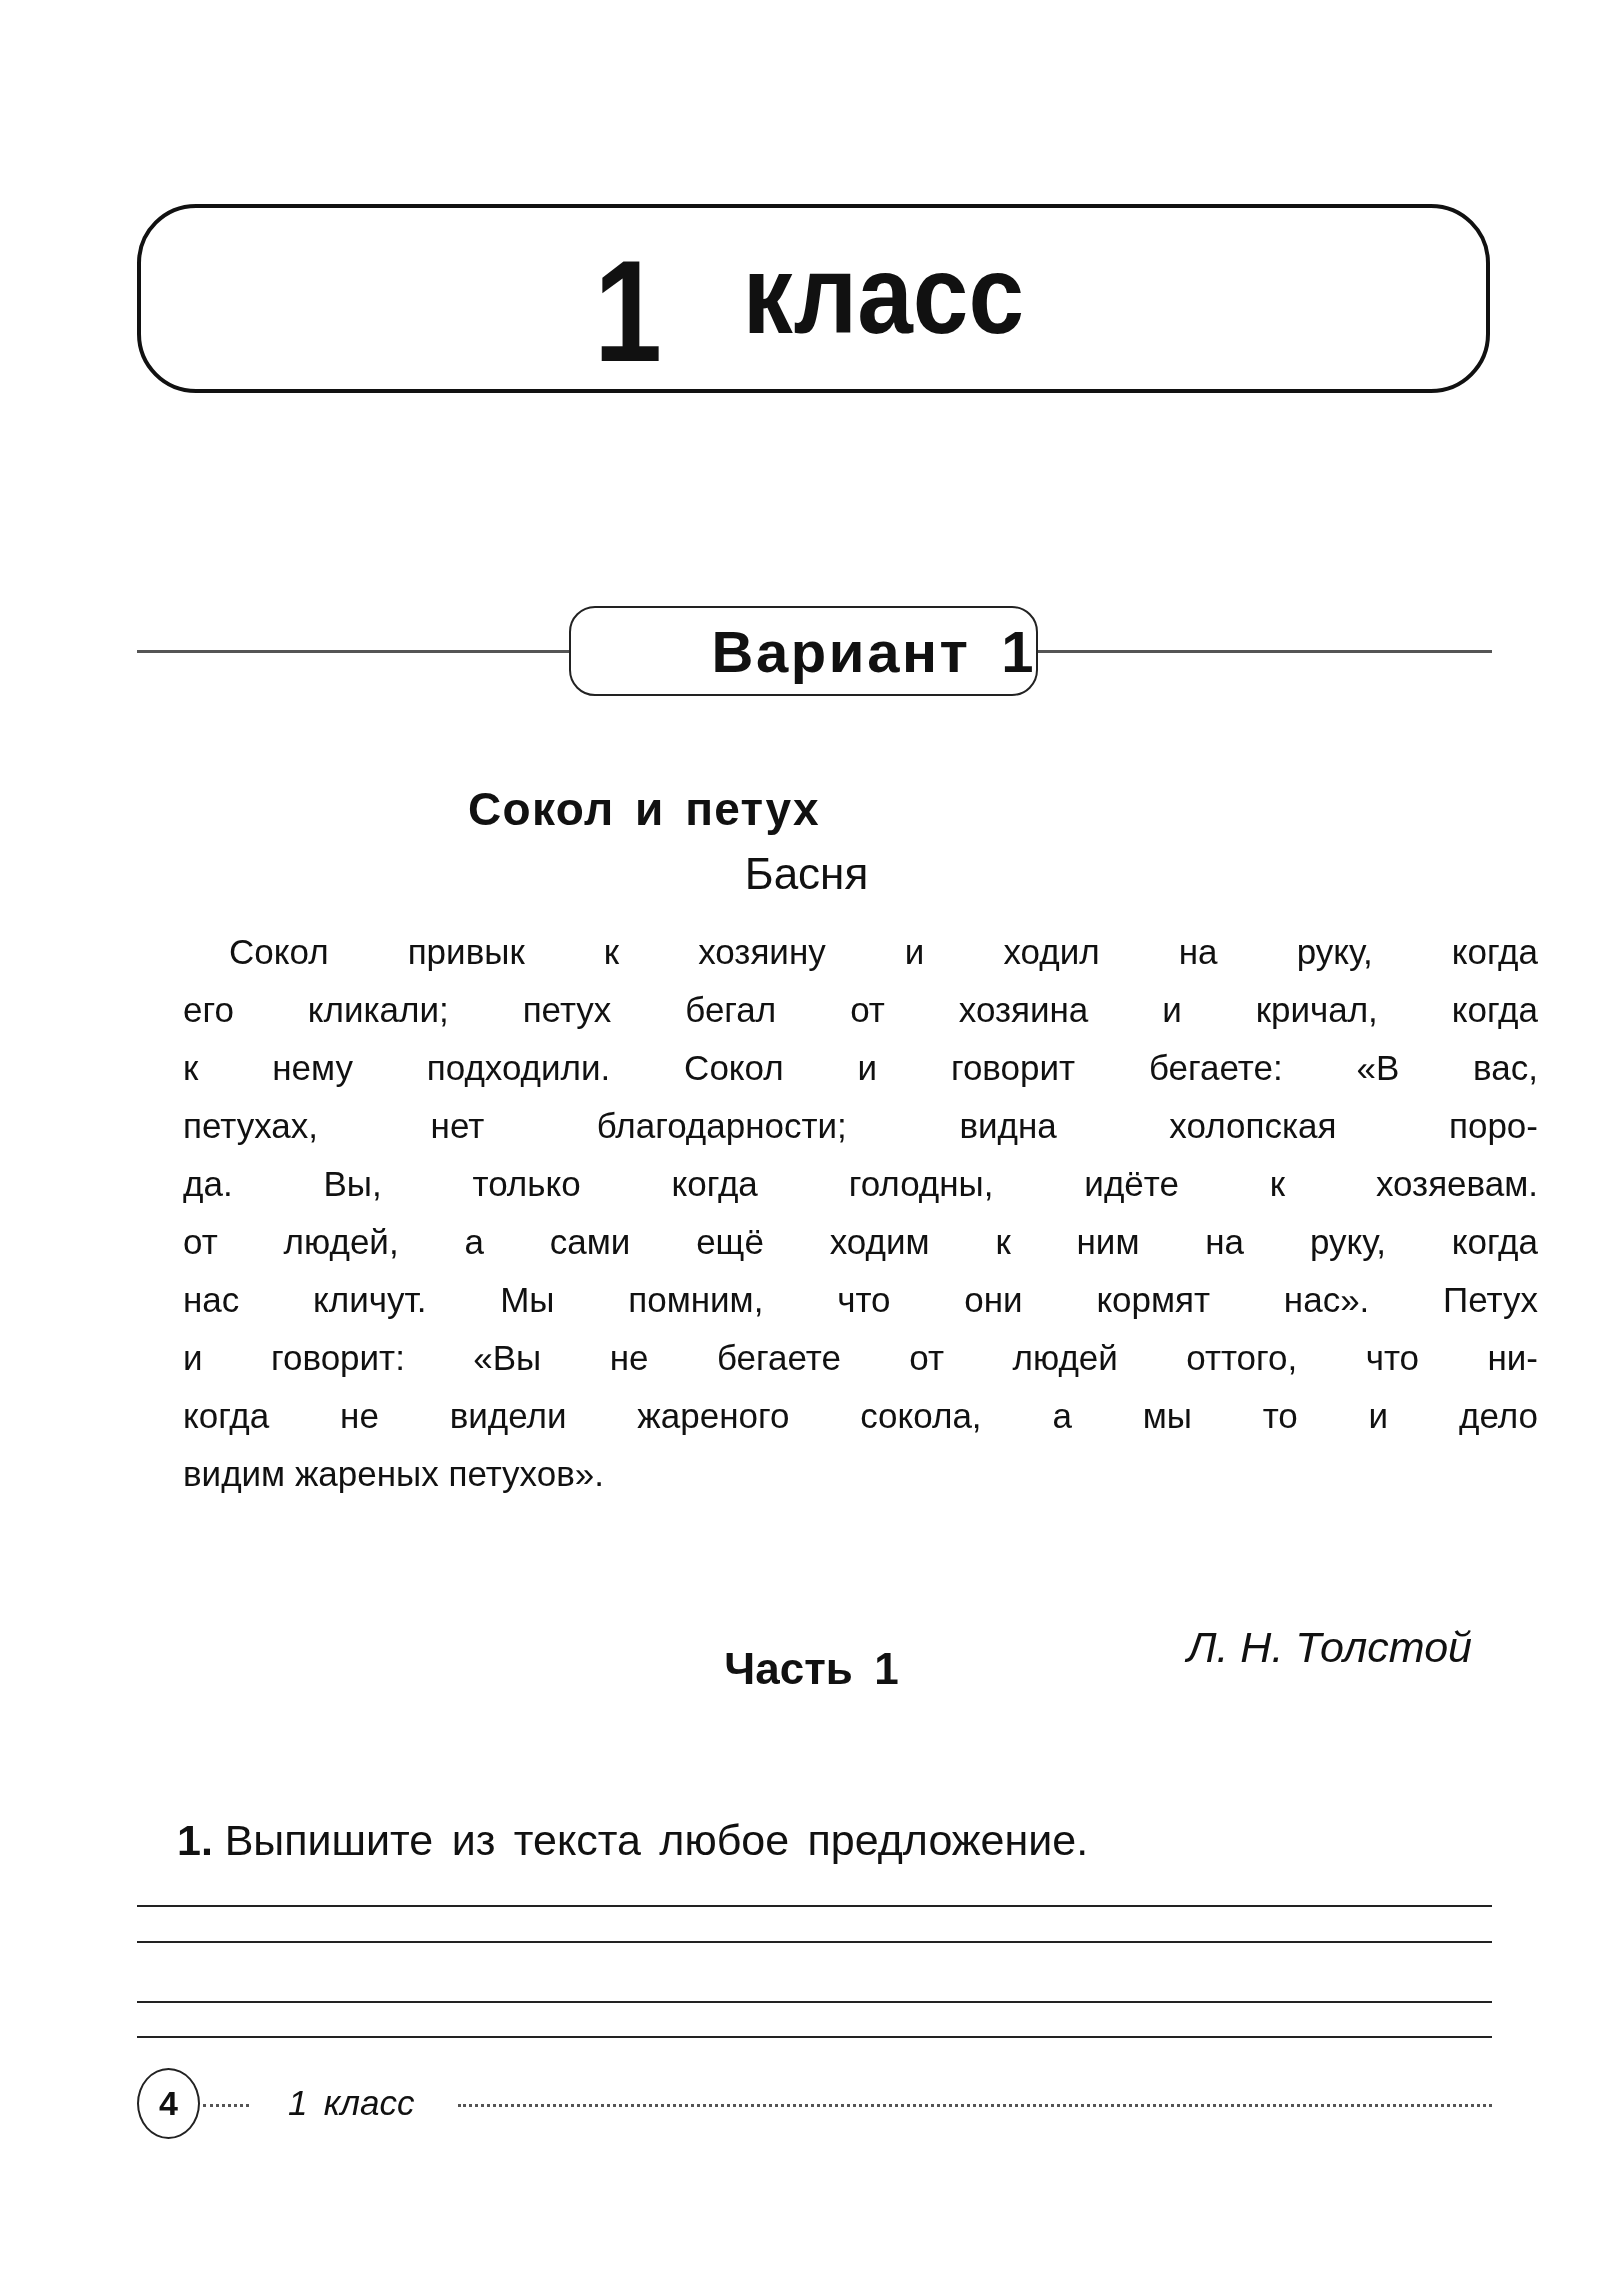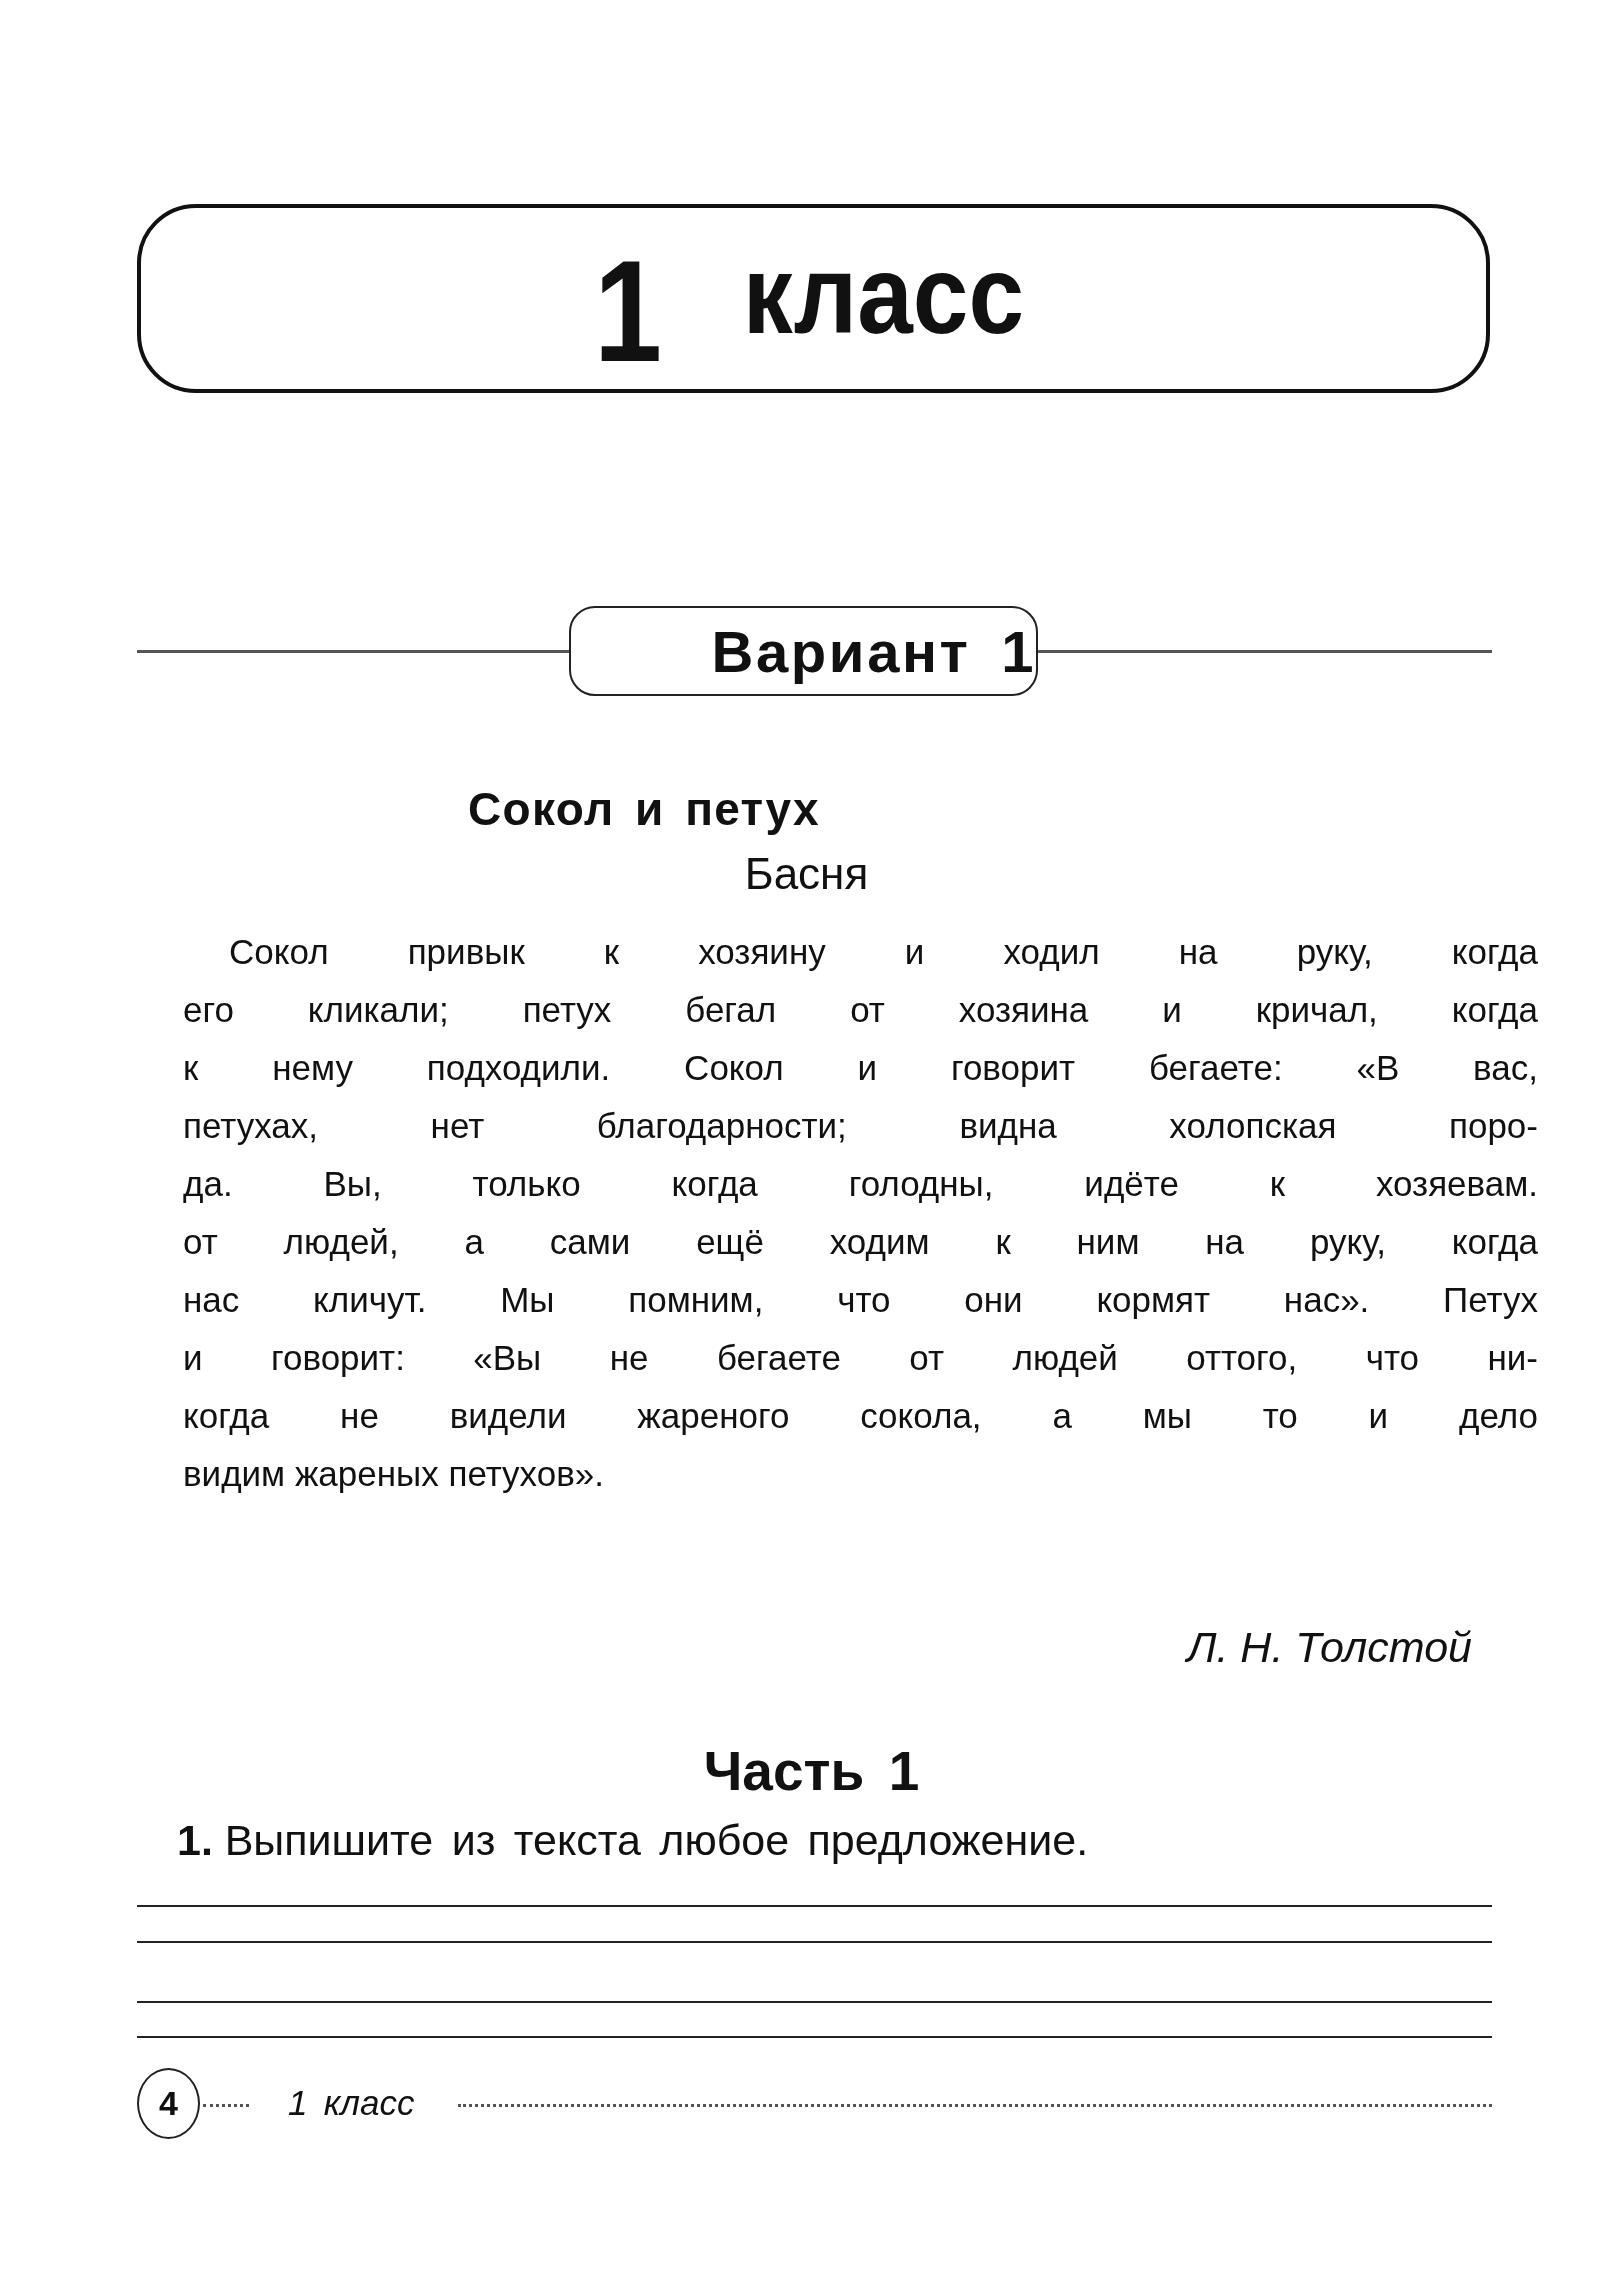--- a/index.html
+++ b/index.html
@@ -30,22 +30,22 @@
   #story-genre { left: 0; width: 1613px; top: 849px; text-align: center; font-size: 44px; }
 
   
   #story-body { left: 137px; width: 1355px; top: 923px; font-size: 35px; line-height: 58px; margin-left: 46px; }
   .line { display: block; text-align: justify; text-align-last: justify; white-space: nowrap; height: 58px; }
   .line.first { padding-left: 46px; }
   .line.last { text-align-last: left; }
 
   #author { right: 151px; top: 1623px; font-style: italic; font-size: 43px; }
 
-  #part-title { left: 0; width: 1623px; top: 1739px; text-align: center;
-                font-weight: bold; font-size: 55px; word-spacing: 9.2px; }
+  #part-title { left: 0; width: 1623px; top: 1644px; text-align: center;
+                font-weight: bold; font-size: 44px; word-spacing: 9.2px; }
 
   #task { left: 177px; top: 1816px; font-size: 43px; word-spacing: 6.5px; }
   #task-num { font-weight: bold; margin-right: 11.8px; }
 
   .answer-line { left: 137px; width: 1355px; height: 2px; background: #222; }
 
   
   #page-circle { left: 137px; top: 2068px; width: 63px; height: 71px; border: 2px solid #222;
                  border-radius: 50%; box-sizing: border-box; display: flex; align-items: center;
                  justify-content: center; font-weight: bold; font-size: 34px; }

